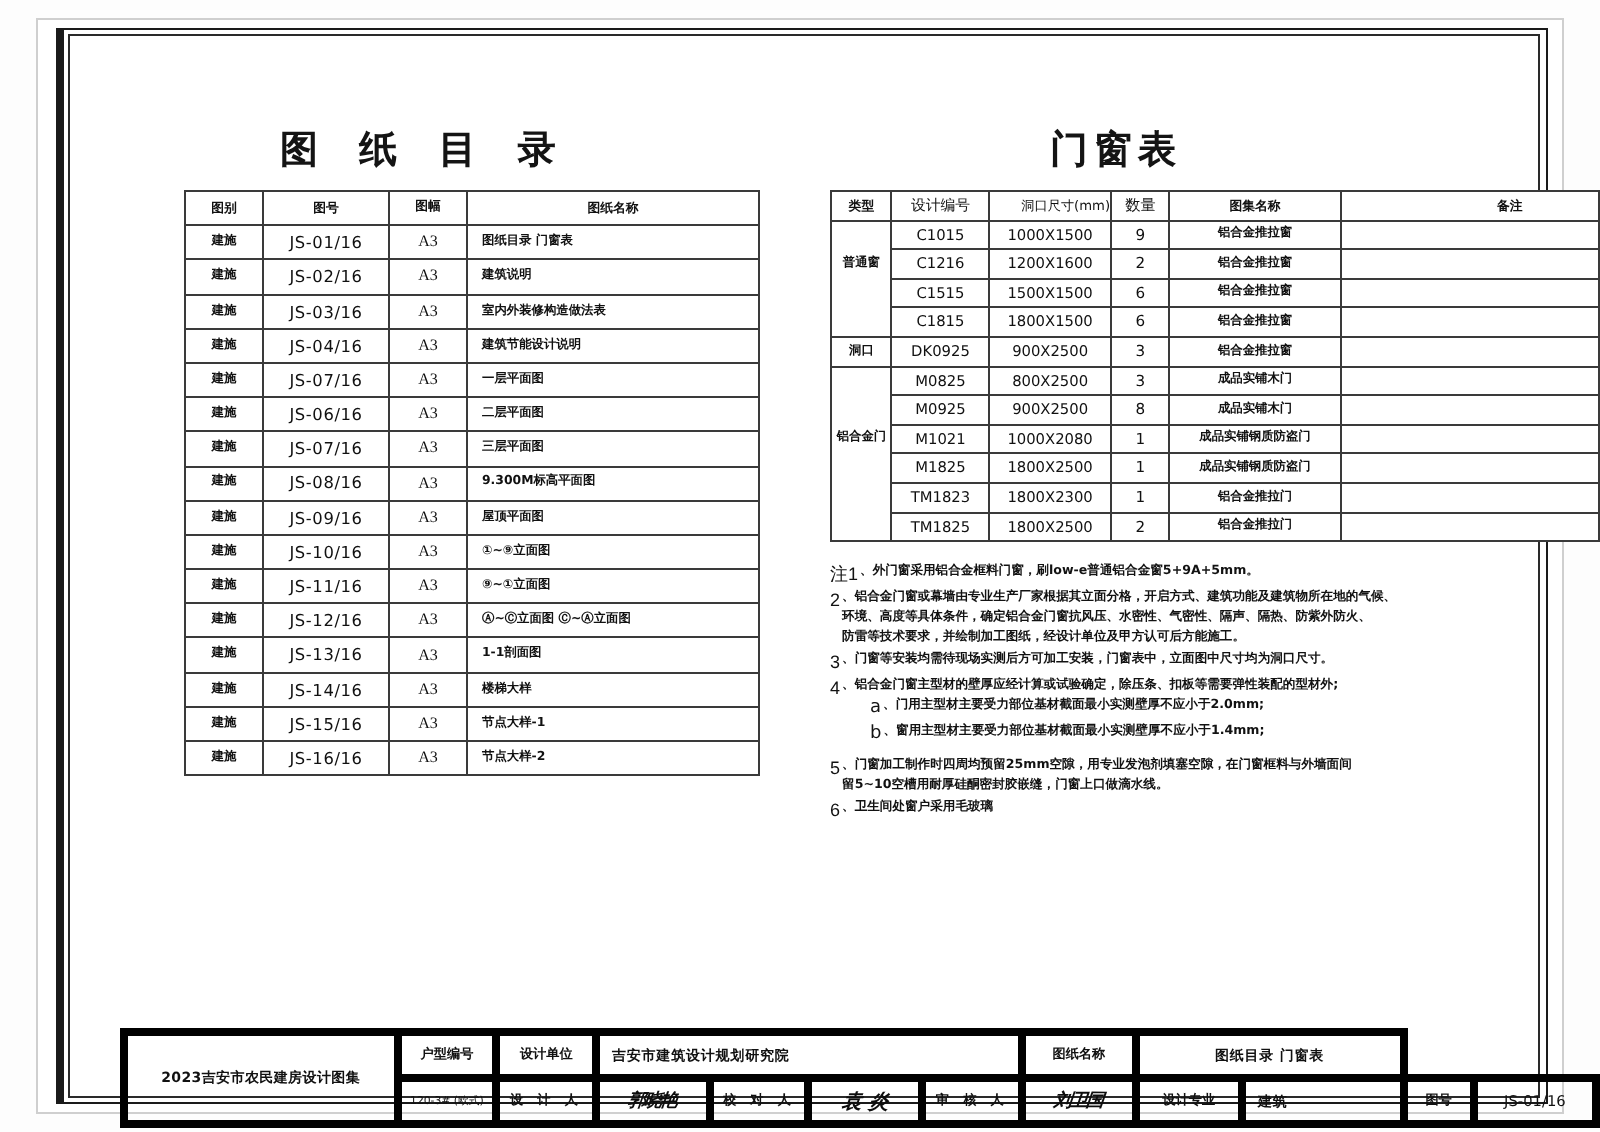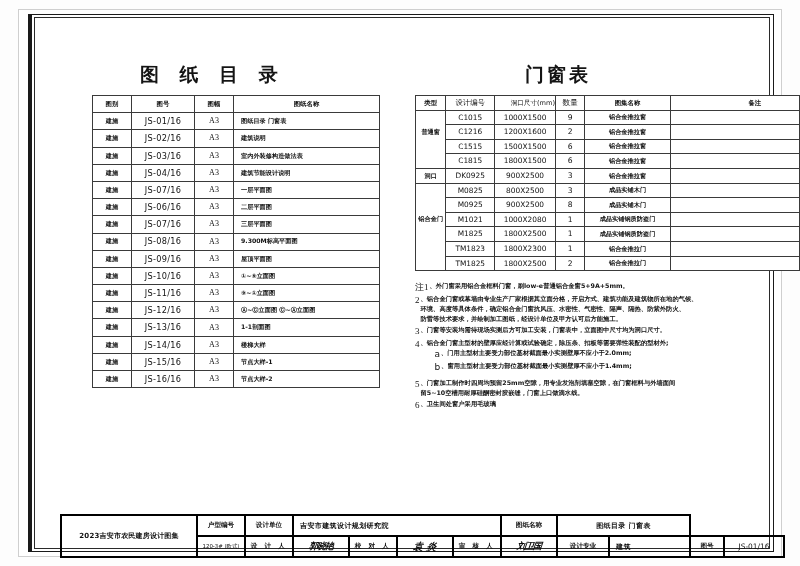--- a/index.html
+++ b/index.html
@@ -93,35 +93,35 @@
   #window-table thead th.w-dim{font-family:"DejaVu Sans",sans-serif;font-size:6.6px;text-align:right;}
 
   
   #notes{
     position:absolute;left:415px;top:283px;width:320px;
     font-size:6.3px;line-height:1.05;color:#121212;font-weight:700;
   }
   .note{display:flex;margin-bottom:4.2px;align-items:flex-start;}
   .note-idx{
     flex:0 0 auto;margin-right:1px;
-    font-family:Liberation Serif, serif;font-weight:400;font-size:9px;line-height:1;
+    font-family:Liberation Sans, sans-serif;font-weight:400;font-size:9px;line-height:1;
   }
   .note-body{flex:1 1 auto;}
   .note-line{display:block;margin-bottom:3.4px;}
   .note-line:last-child{margin-bottom:0;}
   .sub-note{margin-left:14px;display:flex;margin-bottom:3.6px;}
   .sub-idx{font-family:"DejaVu Sans",sans-serif;font-weight:400;font-size:9px;margin-right:1px;}
 
   
   #title-block{
     position:absolute;left:60px;top:514px;
     border-collapse:collapse;
   }
   #title-block td{
-    border:2px solid #000000;
+    border:4px solid #000000;
     font-size:6.6px;
     font-weight:700;
     text-align:center;
     vertical-align:middle;
     height:17px;
     color:#111;
     white-space:nowrap;
   }
   #title-block td.atlas{
     width:132px;font-size:7px;letter-spacing:.2px;

